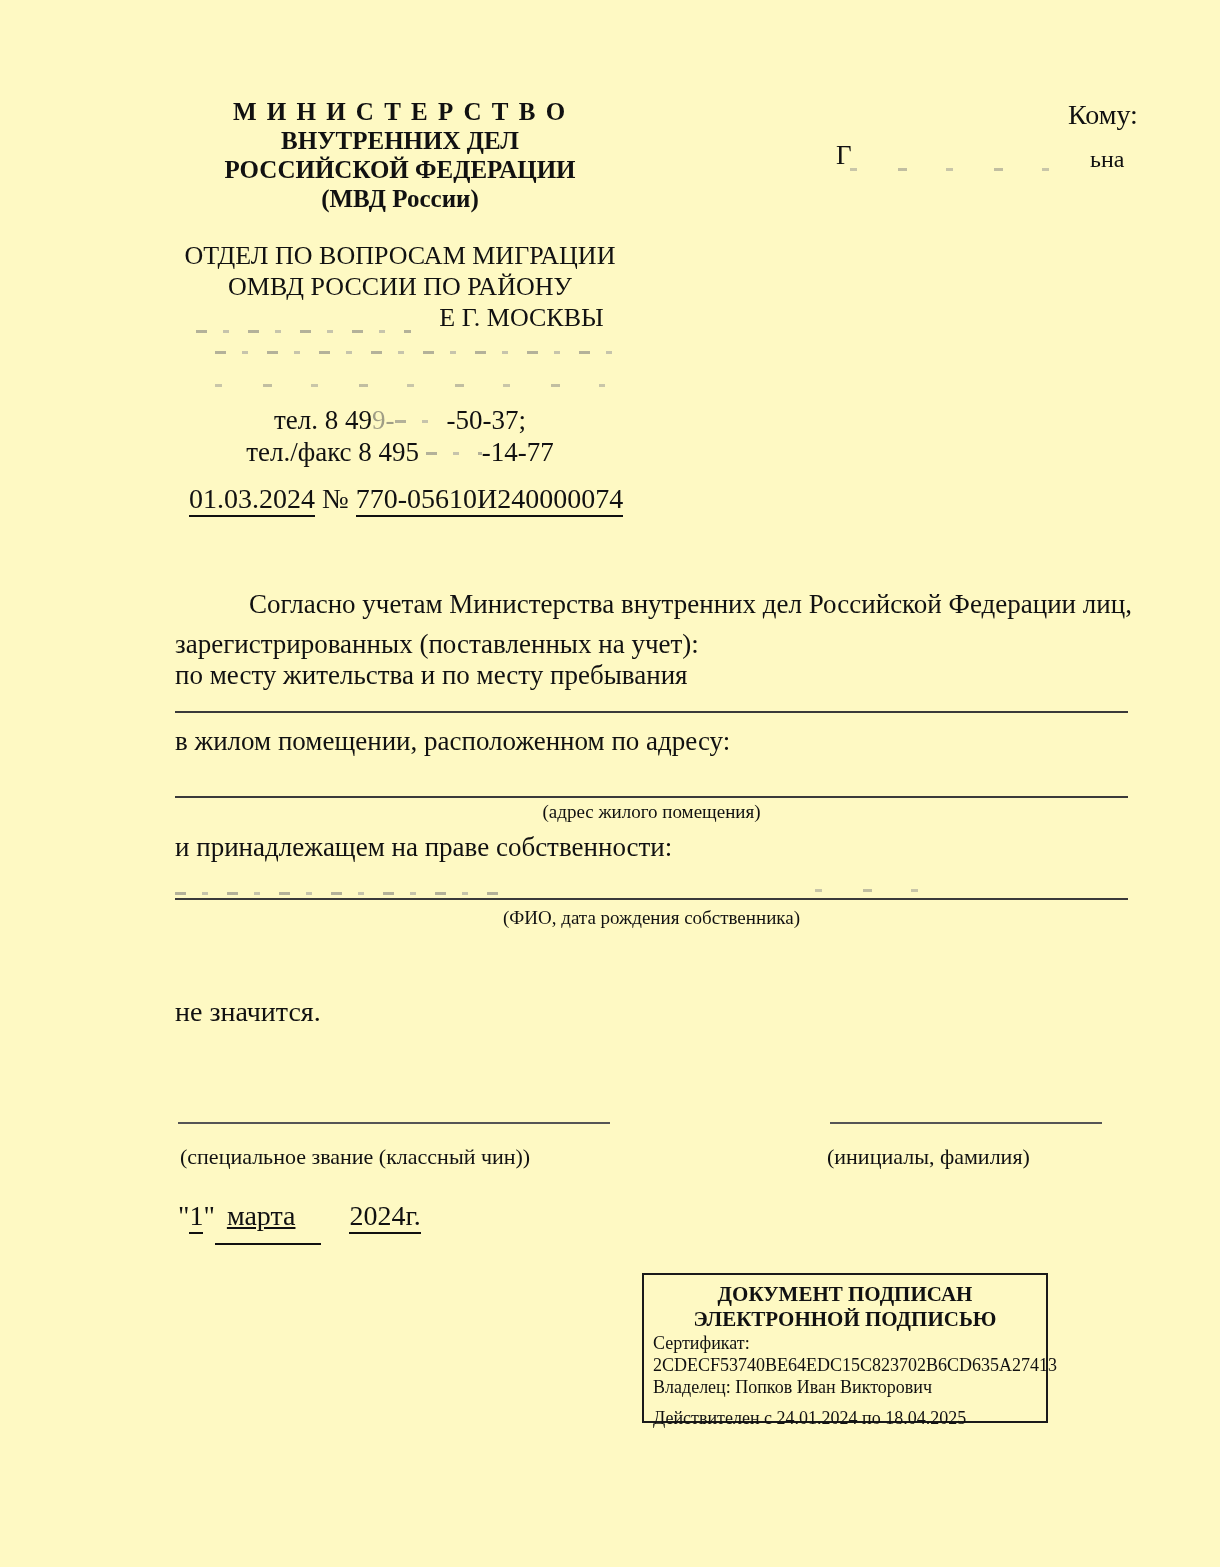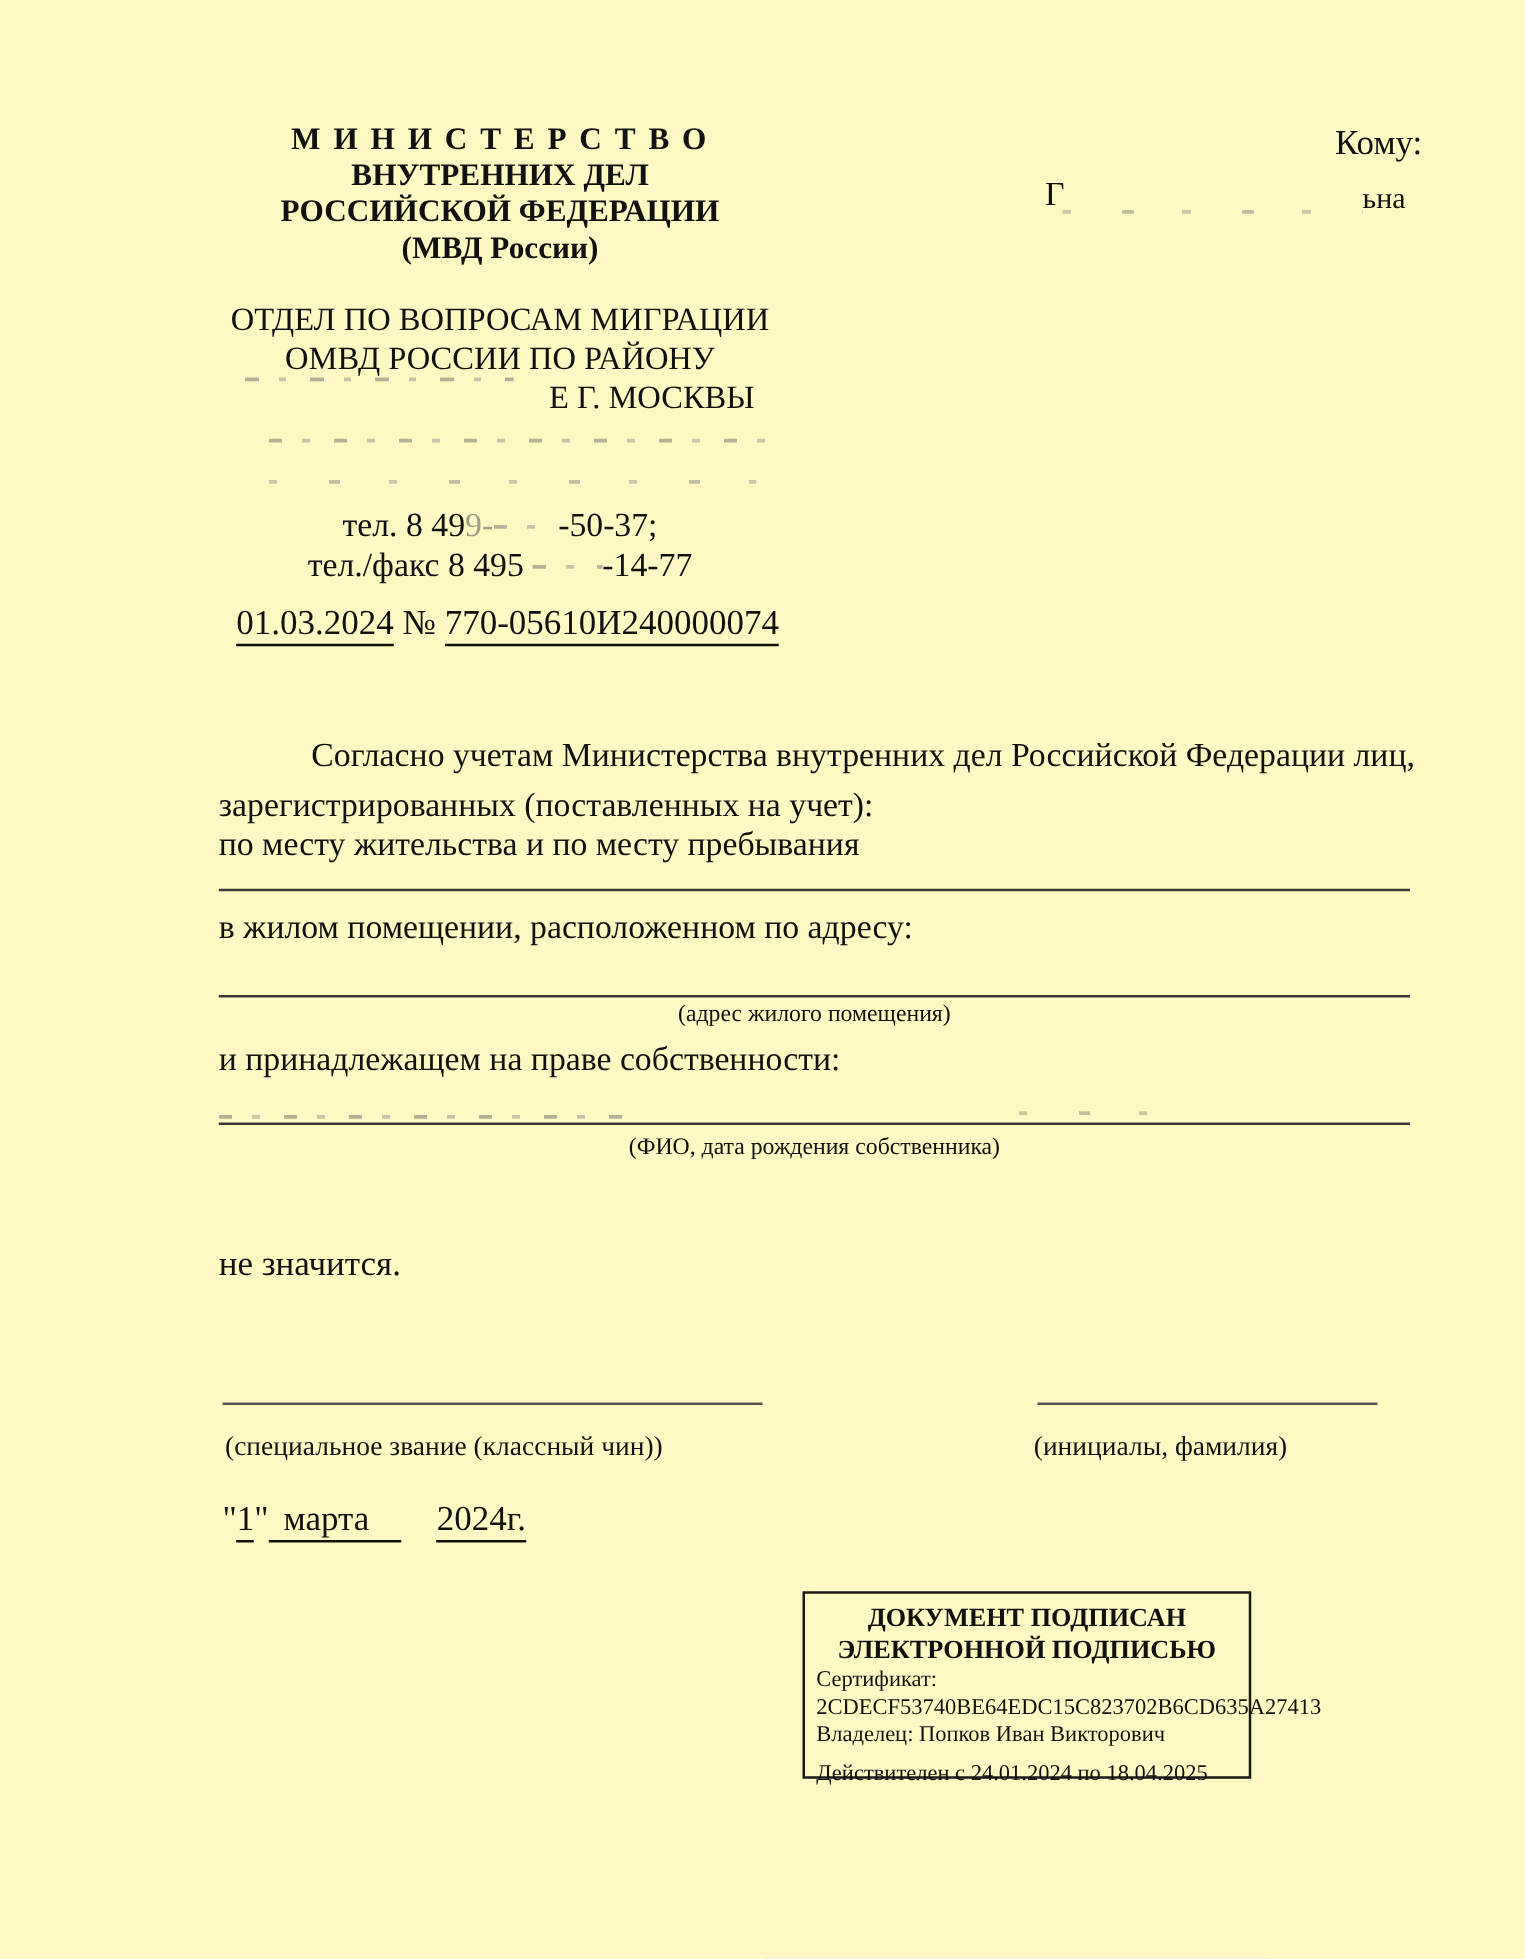--- a/index.html
+++ b/index.html
@@ -20,21 +20,21 @@
   .org .l1{letter-spacing:2px;}
 
   
   .kому{left:1068px;top:99px;font-size:28px;}
   .recip-frag-l{left:836px;top:140px;font-size:27px;}
   .recip-frag-r{left:1090px;top:146px;font-size:24px;}
 
   
   .dept{left:130px;top:240px;width:540px;text-align:center;
         font-size:26px;line-height:31px;}
-  .dept-line3{display:flex;justify-content:center;align-items:flex-start;gap:28px;}
+  .dept-line3{display:flex;justify-content:center;align-items:flex-end;gap:28px;}
 
   
   .streaks{
     height:3px;opacity:.55;
     background:repeating-linear-gradient(90deg,#777 0 11px,transparent 11px 27px,#999 27px 33px,transparent 33px 52px);
   }
   .streaks.sparse{
     opacity:.45;
     background:repeating-linear-gradient(90deg,#888 0 7px,transparent 7px 48px,#777 48px 57px,transparent 57px 96px);
   }
@@ -66,26 +66,26 @@
   
   .sigline{border-top:2px solid #555;height:0;}
   .sig-l{left:178px;top:1122px;width:432px;}
   .sig-r{left:830px;top:1122px;width:272px;}
   .sigcap{font-size:22px;}
   .sigcap-l{left:180px;top:1144px;}
   .sigcap-r{left:827px;top:1144px;}
 
   
   .dateline{left:178px;top:1200px;font-size:28px;}
-  .dateline .um{padding:0 26px 1px 12px;}
+  .dateline .um{padding:0 26px 12px 12px;text-decoration:underline;}
   .dateline .uy{margin-left:28px;}
 
   
   .stamp{
-    left:642px;top:1273px;width:359px;height:150px;
+    left:642px;top:1273px;width:406px;height:150px;
     border:2px solid #1a1a1a;box-sizing:border-box;
     padding:7px 9px 6px 9px;
   }
   .stamp-title{text-align:center;font-weight:bold;font-size:21px;line-height:25px;}
   .stamp-row{font-size:18px;line-height:22px;font-family:Liberation Serif, serif;}
   .stamp-validity{margin-top:9px;}
 </style>
 </head>
 <body>
 

